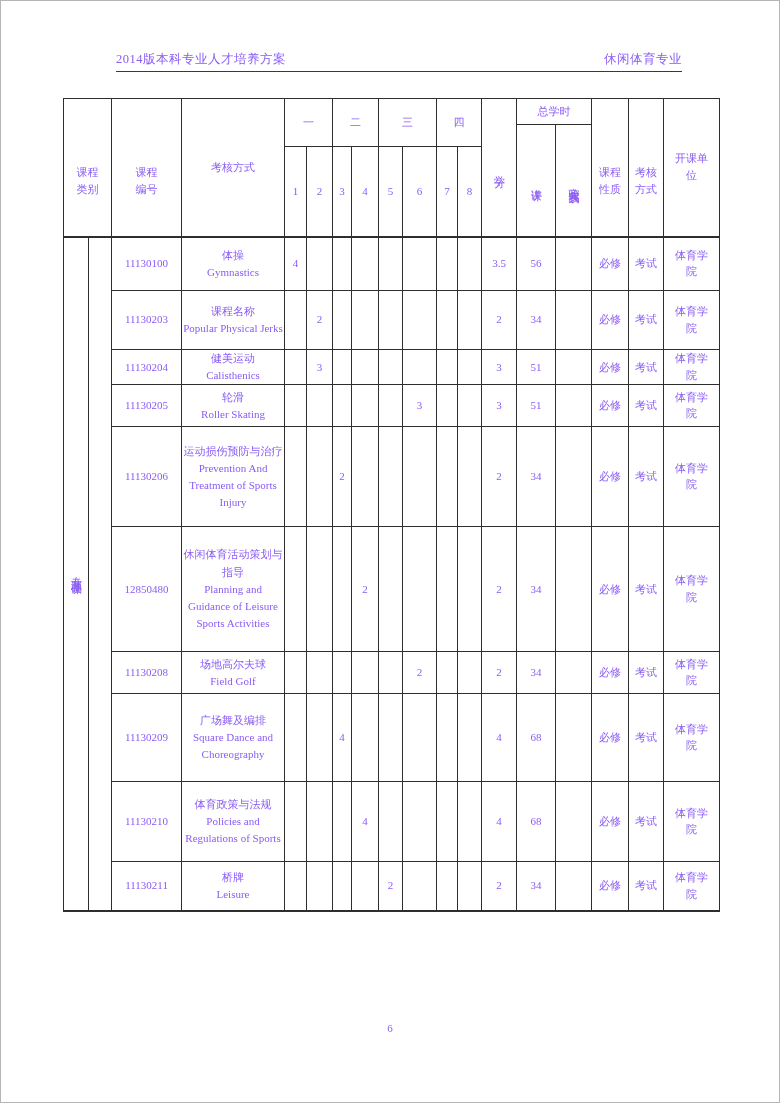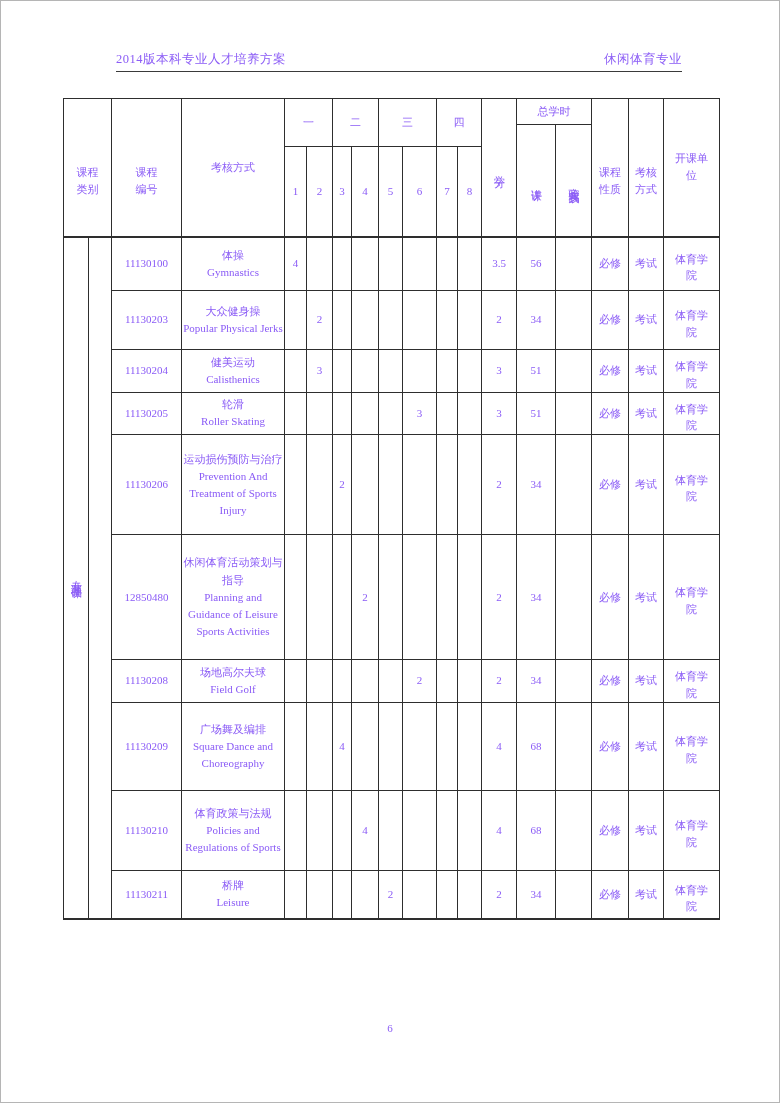--- a/index.html
+++ b/index.html
@@ -39,21 +39,21 @@
     writing-mode:vertical-rl;
     text-orientation:upright;
     display:inline-block;
     letter-spacing:2px;
     line-height:1;
   }
   .w2{display:inline-block;width:2.15em;line-height:1.5;margin-top:28px;}
   .w3{display:inline-block;width:3.2em;line-height:1.5;}
   .name-cell .cn{display:block;}
   .name-cell .en{display:block;}
-  .unit-cell span{display:inline-block;width:3.2em;line-height:1.5;margin-top:8px;}
+  .unit-cell span{display:inline-block;width:3.2em;line-height:1.5;}
   .page-number{
     position:absolute;bottom:68px;left:0;width:100%;
     text-align:center;font-size:11px;
   }
 </style>
 </head>
 <body>
 
 <div class="page">
 
@@ -133,21 +133,21 @@
           <td><span>3.5</span></td>
           <td><span>56</span></td>
           <td><span></span></td>
           <td><span>必修</span></td>
           <td><span>考试</span></td>
           <td class="unit-cell"><span>体育学院</span></td>
         </tr>
         <tr style="height: 59px;">
           <td><span>11130203</span></td>
           <td class="name-cell">
-            <span class="cn">大众健身操</span>
+            <span class="cn">课程名称</span>
             <span class="en">Popular Physical Jerks</span>
           </td>
           <td><span></span></td>
           <td><span>2</span></td>
           <td><span></span></td>
           <td><span></span></td>
           <td><span></span></td>
           <td><span></span></td>
           <td><span></span></td>
           <td><span></span></td>

